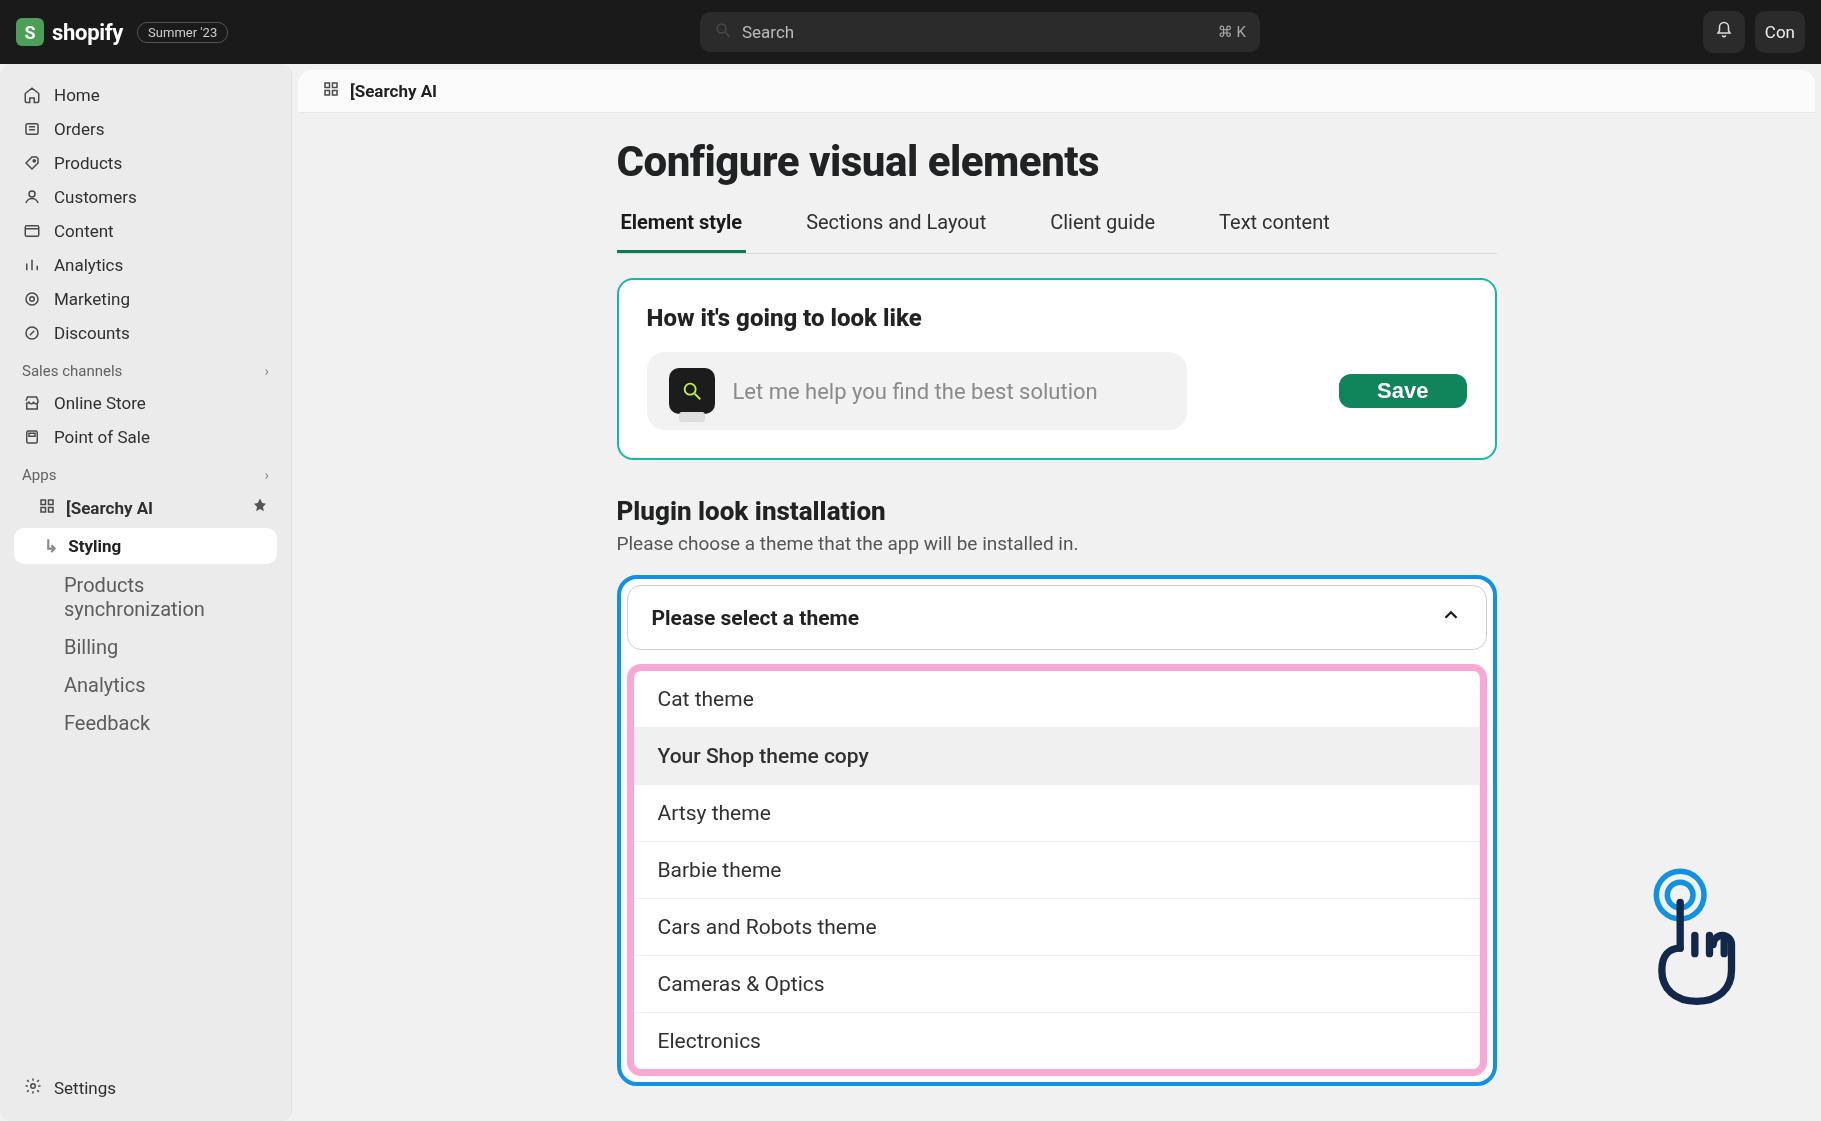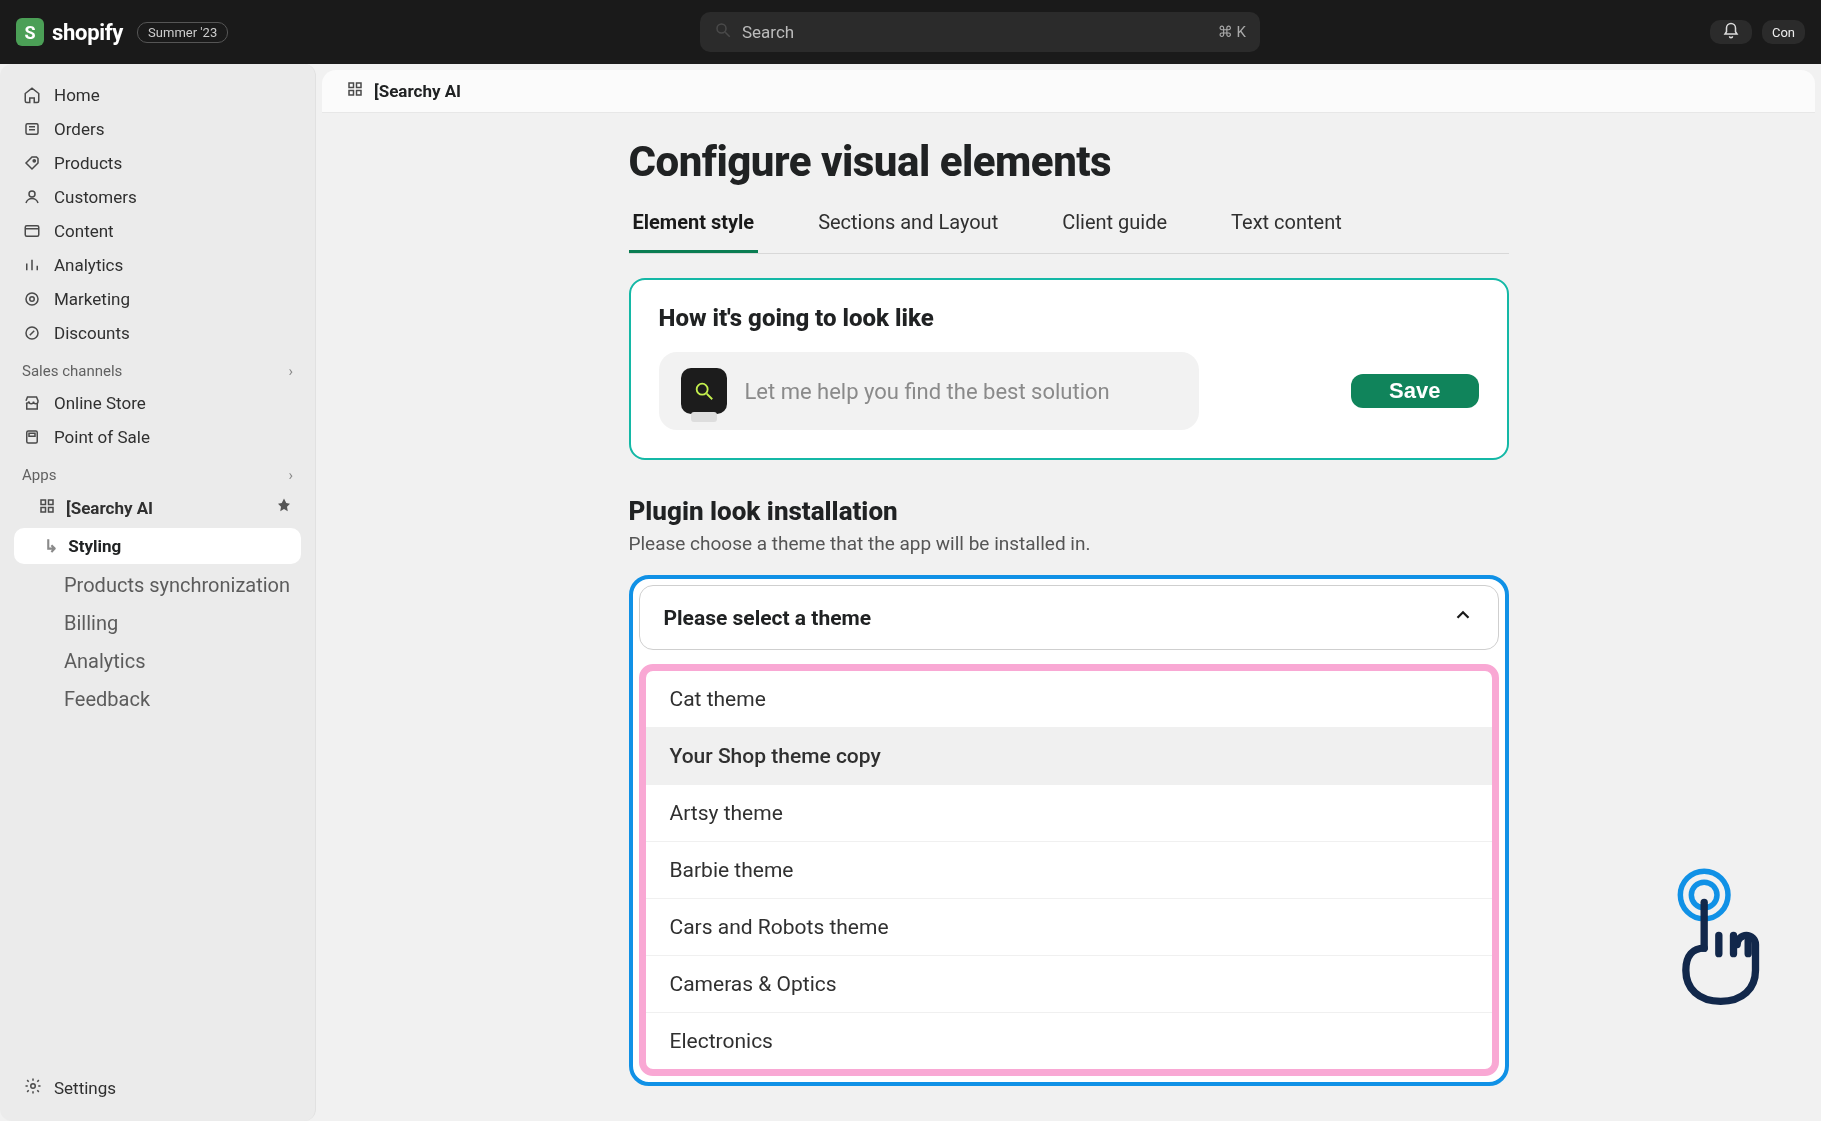--- a/index.html
+++ b/index.html
@@ -36,29 +36,29 @@
   .searchbar {
     position: absolute; left: 700px; width: 560px; height: 40px;
     background: #2b2b2b; border-radius: 10px;
     display: flex; align-items: center; padding: 0 14px;
     color: #bbb; font-size: 17px;
   }
   .searchbar .mag { margin-right: 10px; }
   .searchbar .kbd { margin-left: auto; color: #aaa; font-size: 15px; }
   .topbar-right { margin-left: auto; display: flex; gap: 10px; align-items:center; }
   .top-btn {
-    background: #2b2b2b; border-radius: 10px; height: 24px; min-width: 42px;
+    background: #2b2b2b; border-radius: 10px; height: 42px; min-width: 42px;
     display: flex; align-items: center; justify-content: center; color:#eee;
-    padding: 0 10px; font-size: 13px;
+    padding: 0 10px; font-size: 17px;
   }
 
   
   .layout { display: flex; height: calc(100% - 64px); }
   .sidebar {
-    width: 316px; background: #ebebeb; border-right: 1px solid #e1e1e1;
+    width: 292px; background: #ebebeb; border-right: 1px solid #e1e1e1;
     display: flex; flex-direction: column; padding: 14px 10px;
     position: relative;
     border-radius: 12px;
   }
   .nav-item {
     display: flex; align-items: center; gap: 12px;
     padding: 7px 12px; font-size: 17px; color: #303030;
     border-radius: 8px; cursor: pointer;
   }
   .nav-icon { width: 20px; height: 20px; display:flex; align-items:center; justify-content:center; color:#4a4a4a; }

